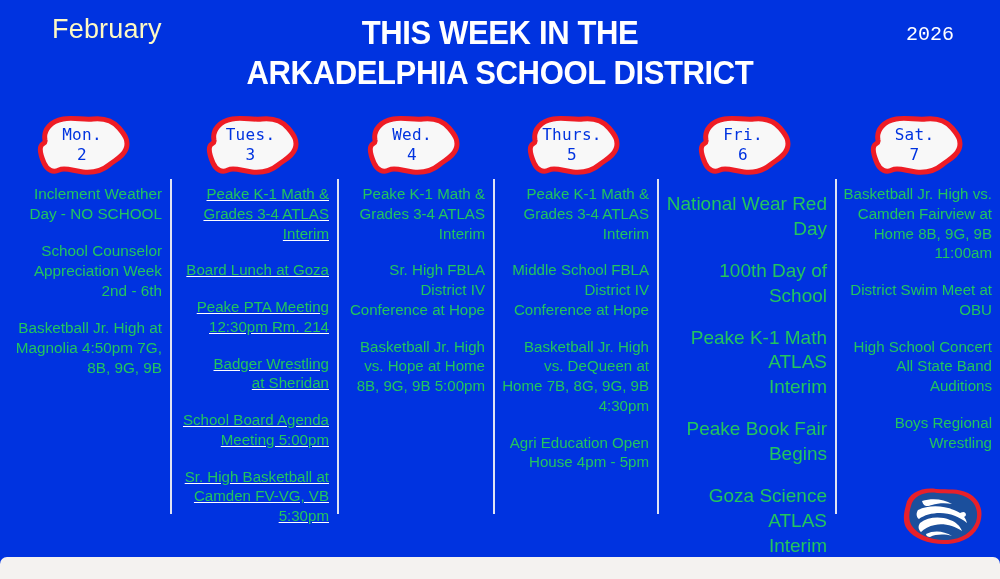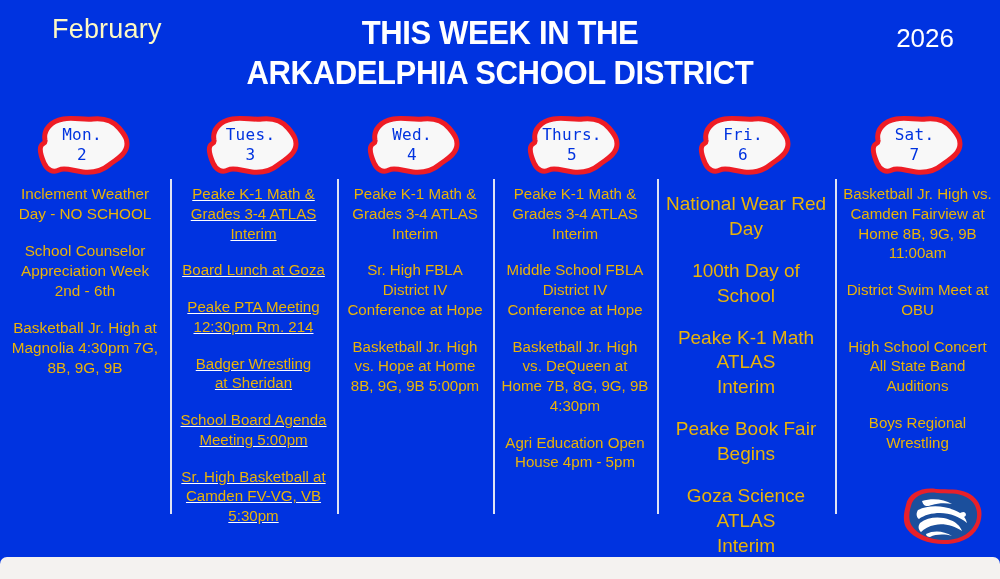--- a/index.html
+++ b/index.html
@@ -31,23 +31,24 @@
     top: 14px;
     font-size: 27px;
     letter-spacing: .2px;
     color: #fef9c3;
     white-space: nowrap;
   }
   .year {
     position: absolute;
     right: 46px;
     top: 23px;
-    font-size: 26px;
+    font-size: 20px;
     color: #ffffff;
     white-space: nowrap;
+    font-family: Liberation Mono, monospace;
   }
   .title {
     position: absolute;
     left: 180px;
     top: 13px;
     width: 640px;
     text-align: center;
     font-size: 33px;
     font-weight: bold;
     line-height: 1.22;
@@ -122,24 +123,24 @@
     font-size: 16px;
     line-height: 1.22;
     letter-spacing: .3px;
   }
   .day-badge .dnum { font-size: 16px; }
 
   
   .events {
     margin-top: 8px;
     padding: 0 8px;
-    text-align: center;
+    text-align: right;
     font-size: 15.1px;
     line-height: 1.31;
-    color: #eab308;
+    color: #22c55e;
   }
   .event {
     margin: 0 0 17px 0;
     white-space: pre-line;
   }
   .event:last-child { margin-bottom: 0; }
 
   .c0 .events { font-size: 15.3px; }
   .c4 .events { font-size: 19px; margin-top: 16px; }
 
@@ -190,21 +191,21 @@
             <span class="dnum">2</span>
           </div>
         </div>
         <div class="events">
           <div class="event">Inclement Weather
 Day - NO SCHOOL</div>
           <div class="event">School Counselor
 Appreciation Week
 2nd - 6th</div>
           <div class="event">Basketball Jr. High at
-Magnolia 4:30pm 7G,
+Magnolia 4:50pm 7G,
 8B, 9G, 9B</div>
         </div>
       </div>
       <div class="day-col c1">
         <div class="day-badge">
           <svg viewBox="0 0 104 62" xmlns="http://www.w3.org/2000/svg" aria-hidden="true">
             <path d="M12,26 C10,16 18,7 30,5 C40,3 50,6 60,5 C70,4 80,7 86,14 C92,21 96,27 93,35 C90,43 82,46 76,51 C70,56 60,59 50,58 C40,57 32,53 26,56 C20,59 14,56 11,49 C8,42 6,36 8,32 C9,29 13,30 12,26 Z" fill="#f8f8f8" stroke="#ee1c25" stroke-width="5" stroke-linejoin="round"></path>
           </svg>
           <div class="day-text">
             <span>Tues.</span>

